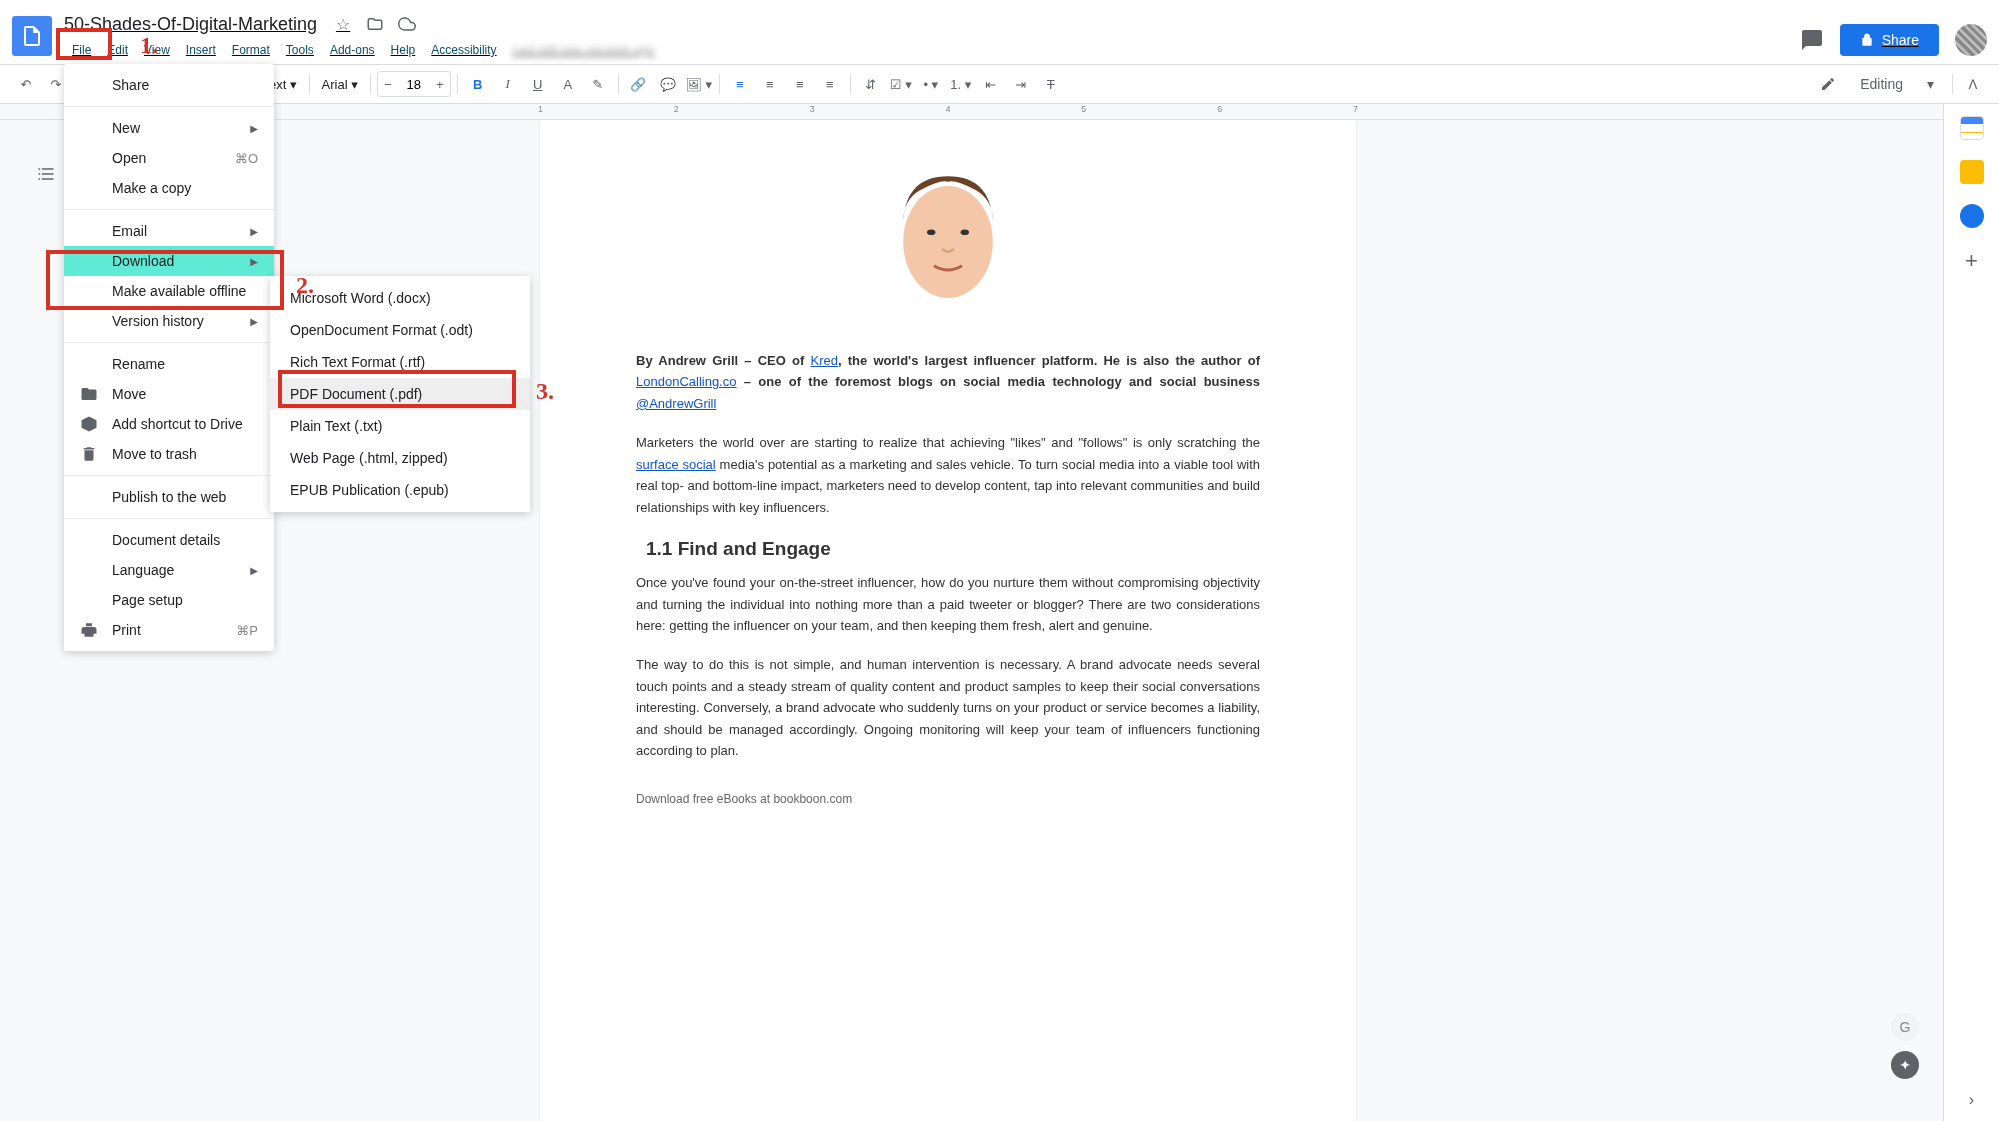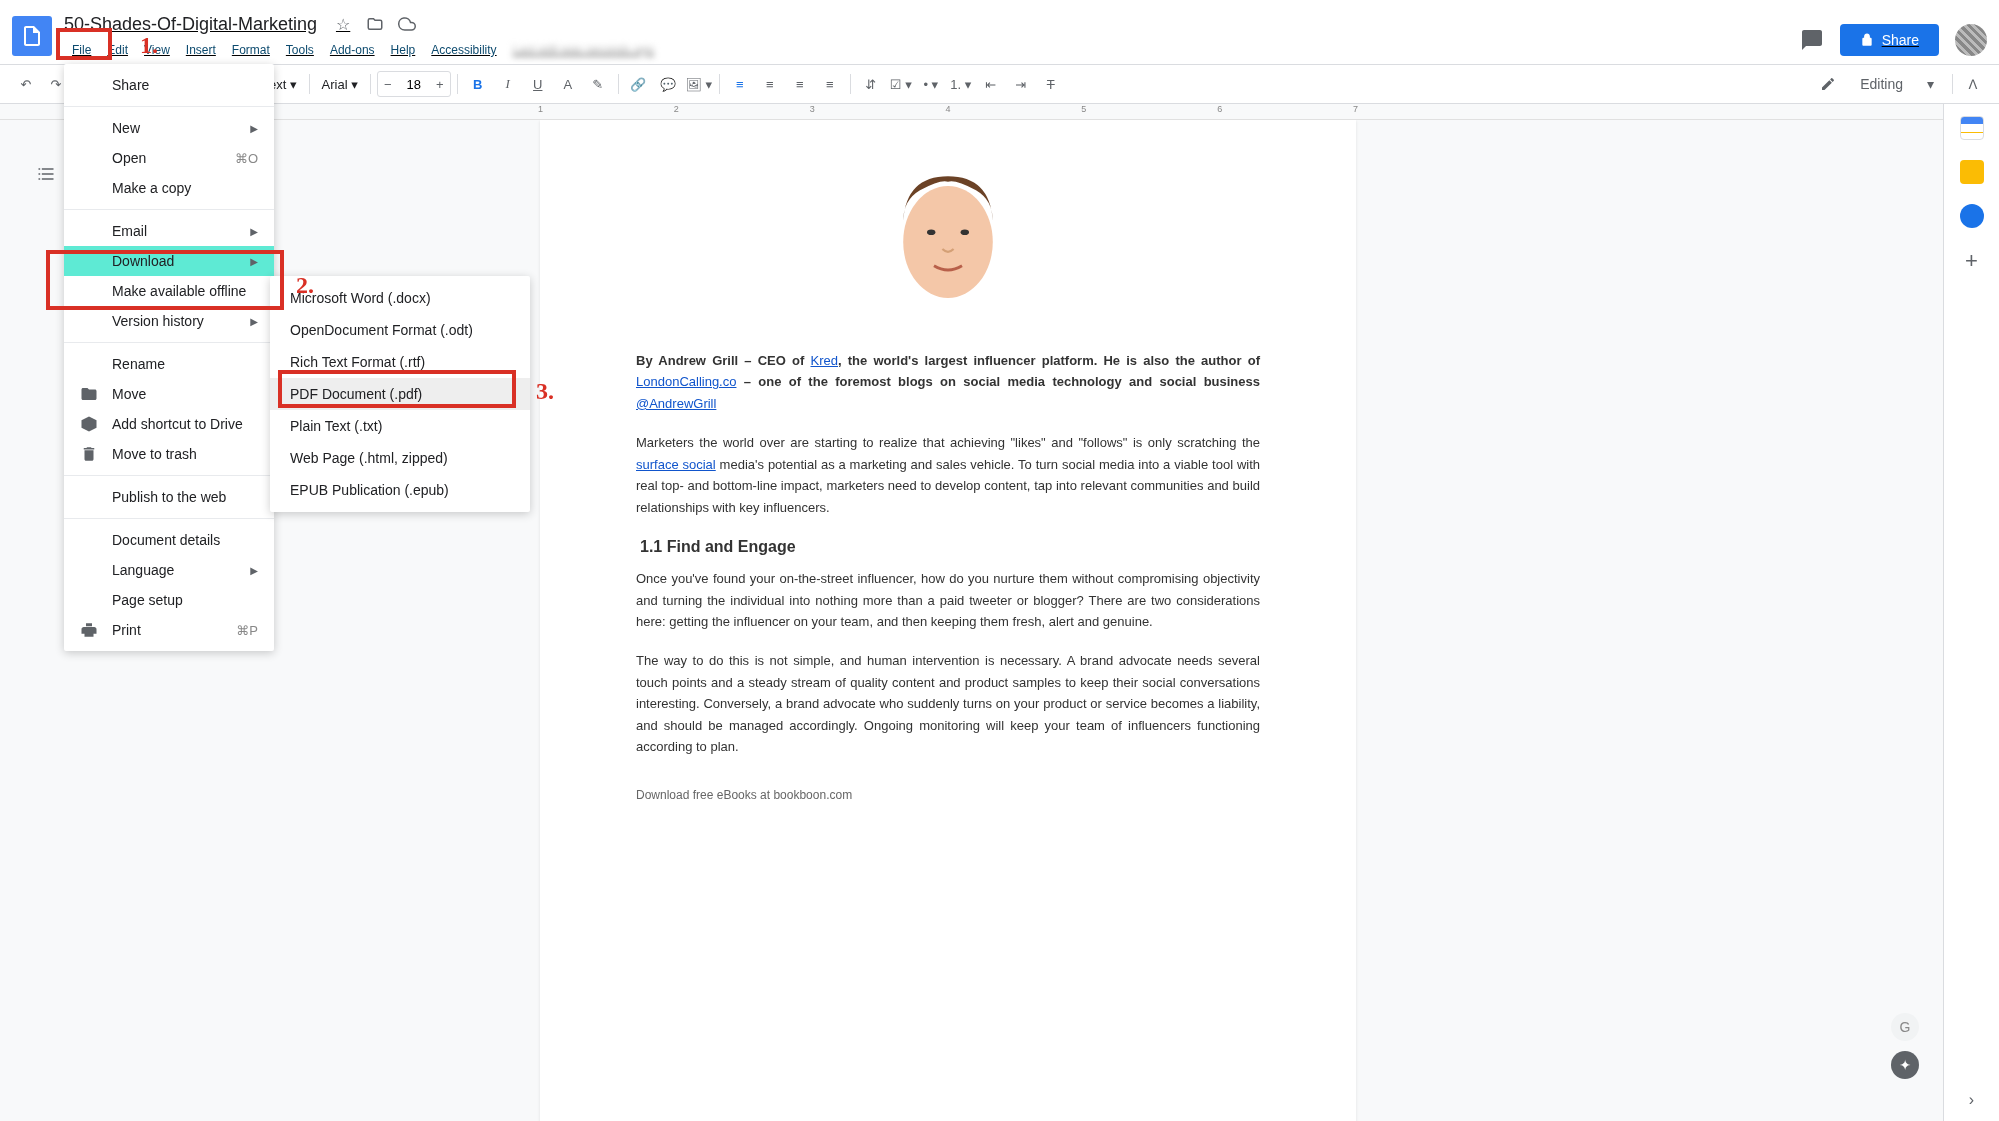--- a/index.html
+++ b/index.html
@@ -38,21 +38,21 @@
 
 
 .doc-area { position: absolute; top: 120px; left: 0; right: 0; bottom: 0; background: #f8f9fa; overflow: hidden; }
 .outline-btn { position: absolute; left: 36px; top: 44px; width: 28px; height: 28px; color: #5f6368; cursor: pointer; }
 .page { position: absolute; left: 540px; top: 0; width: 816px; background: #fff; box-shadow: 0 1px 3px rgba(0,0,0,0.1); height: 1080px; padding: 0 96px; }
 .page-title-text { font-size: 36px; font-weight: 600; color: #333; text-align: center; margin-top: -8px; }
 .face-img { width: 140px; height: 170px; margin: 30px auto; display: block; }
 .body-text { font-size: 13px; line-height: 1.65; color: #333; text-align: justify; margin-bottom: 18px; }
 .body-text b { font-weight: 600; }
 .body-text a { color: #1155cc; text-decoration: underline; }
-.section-h { font-size: 16px; color: #333; margin: 20px 0 12px 4px; }
+.section-h { font-size: 19px; color: #333; margin: 20px 0 12px 10px; }
 .footer-text { font-size: 12px; color: #666; margin-top: 30px; }
 
 
 .side-panel { position: absolute; right: 0; top: 104px; width: 56px; bottom: 0; background: #fff; border-left: 1px solid #dadce0; display: flex; flex-direction: column; align-items: center; padding-top: 12px; gap: 20px; }
 .sp-icon { width: 24px; height: 24px; border-radius: 4px; }
 .sp-cal { background: linear-gradient(to bottom,#4285f4 30%,#fff 30%,#fff 70%,#fbbc04 70%,#fbbc04 72%,#fff 72%); border: 1px solid #dadce0; }
 .sp-keep { background: #fbbc04; }
 .sp-tasks { background: #1a73e8; border-radius: 50%; }
 .sp-plus { color: #5f6368; font-size: 22px; }
 .sp-chevron { position: absolute; bottom: 12px; color: #5f6368; }

